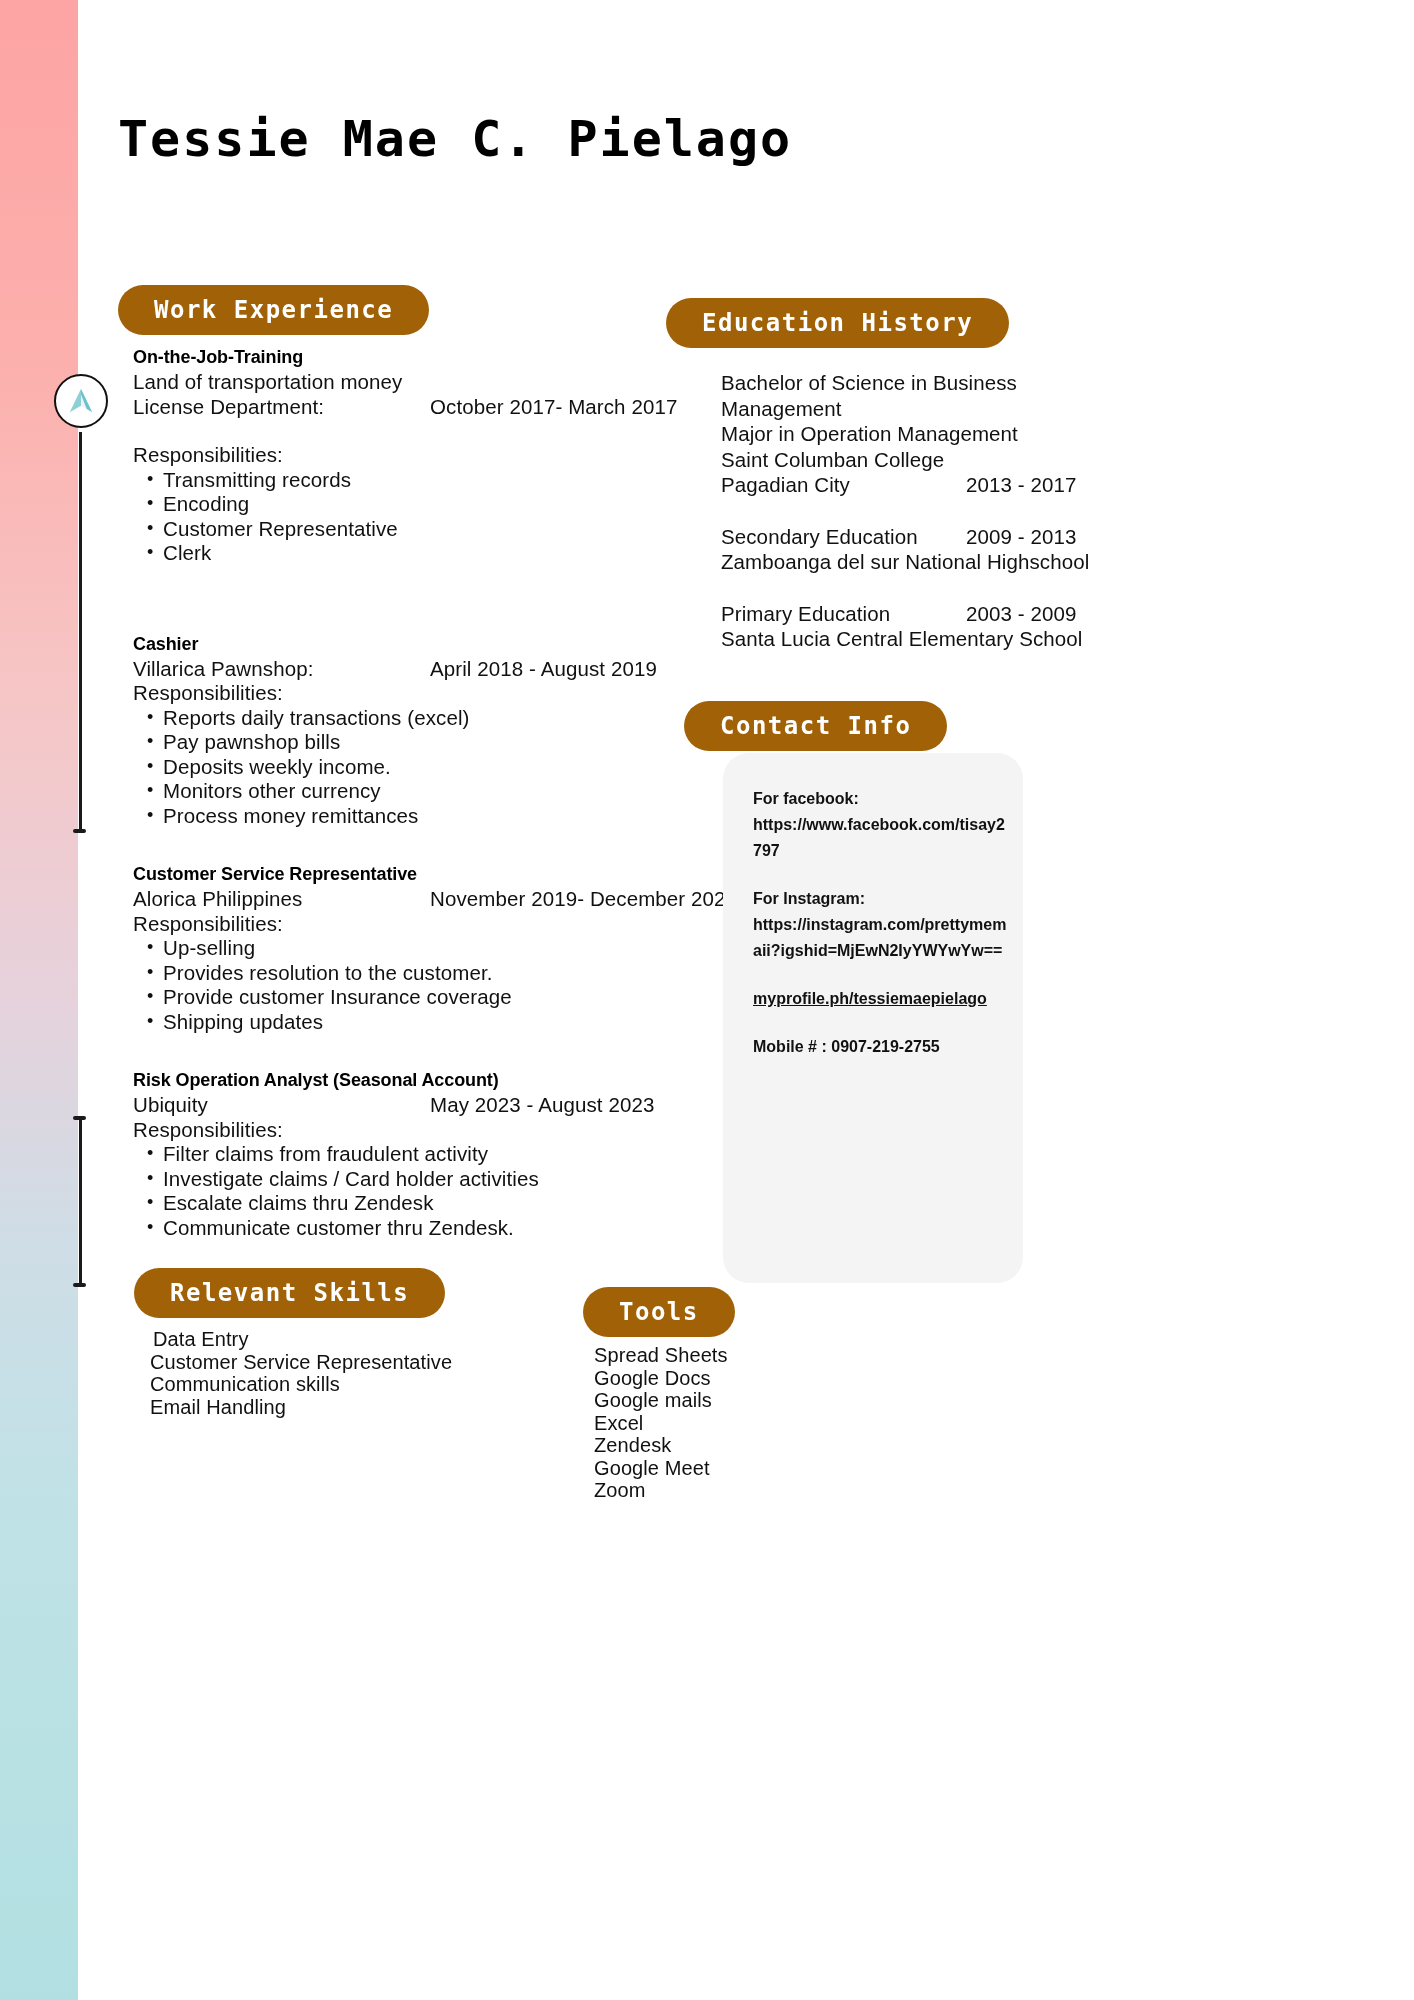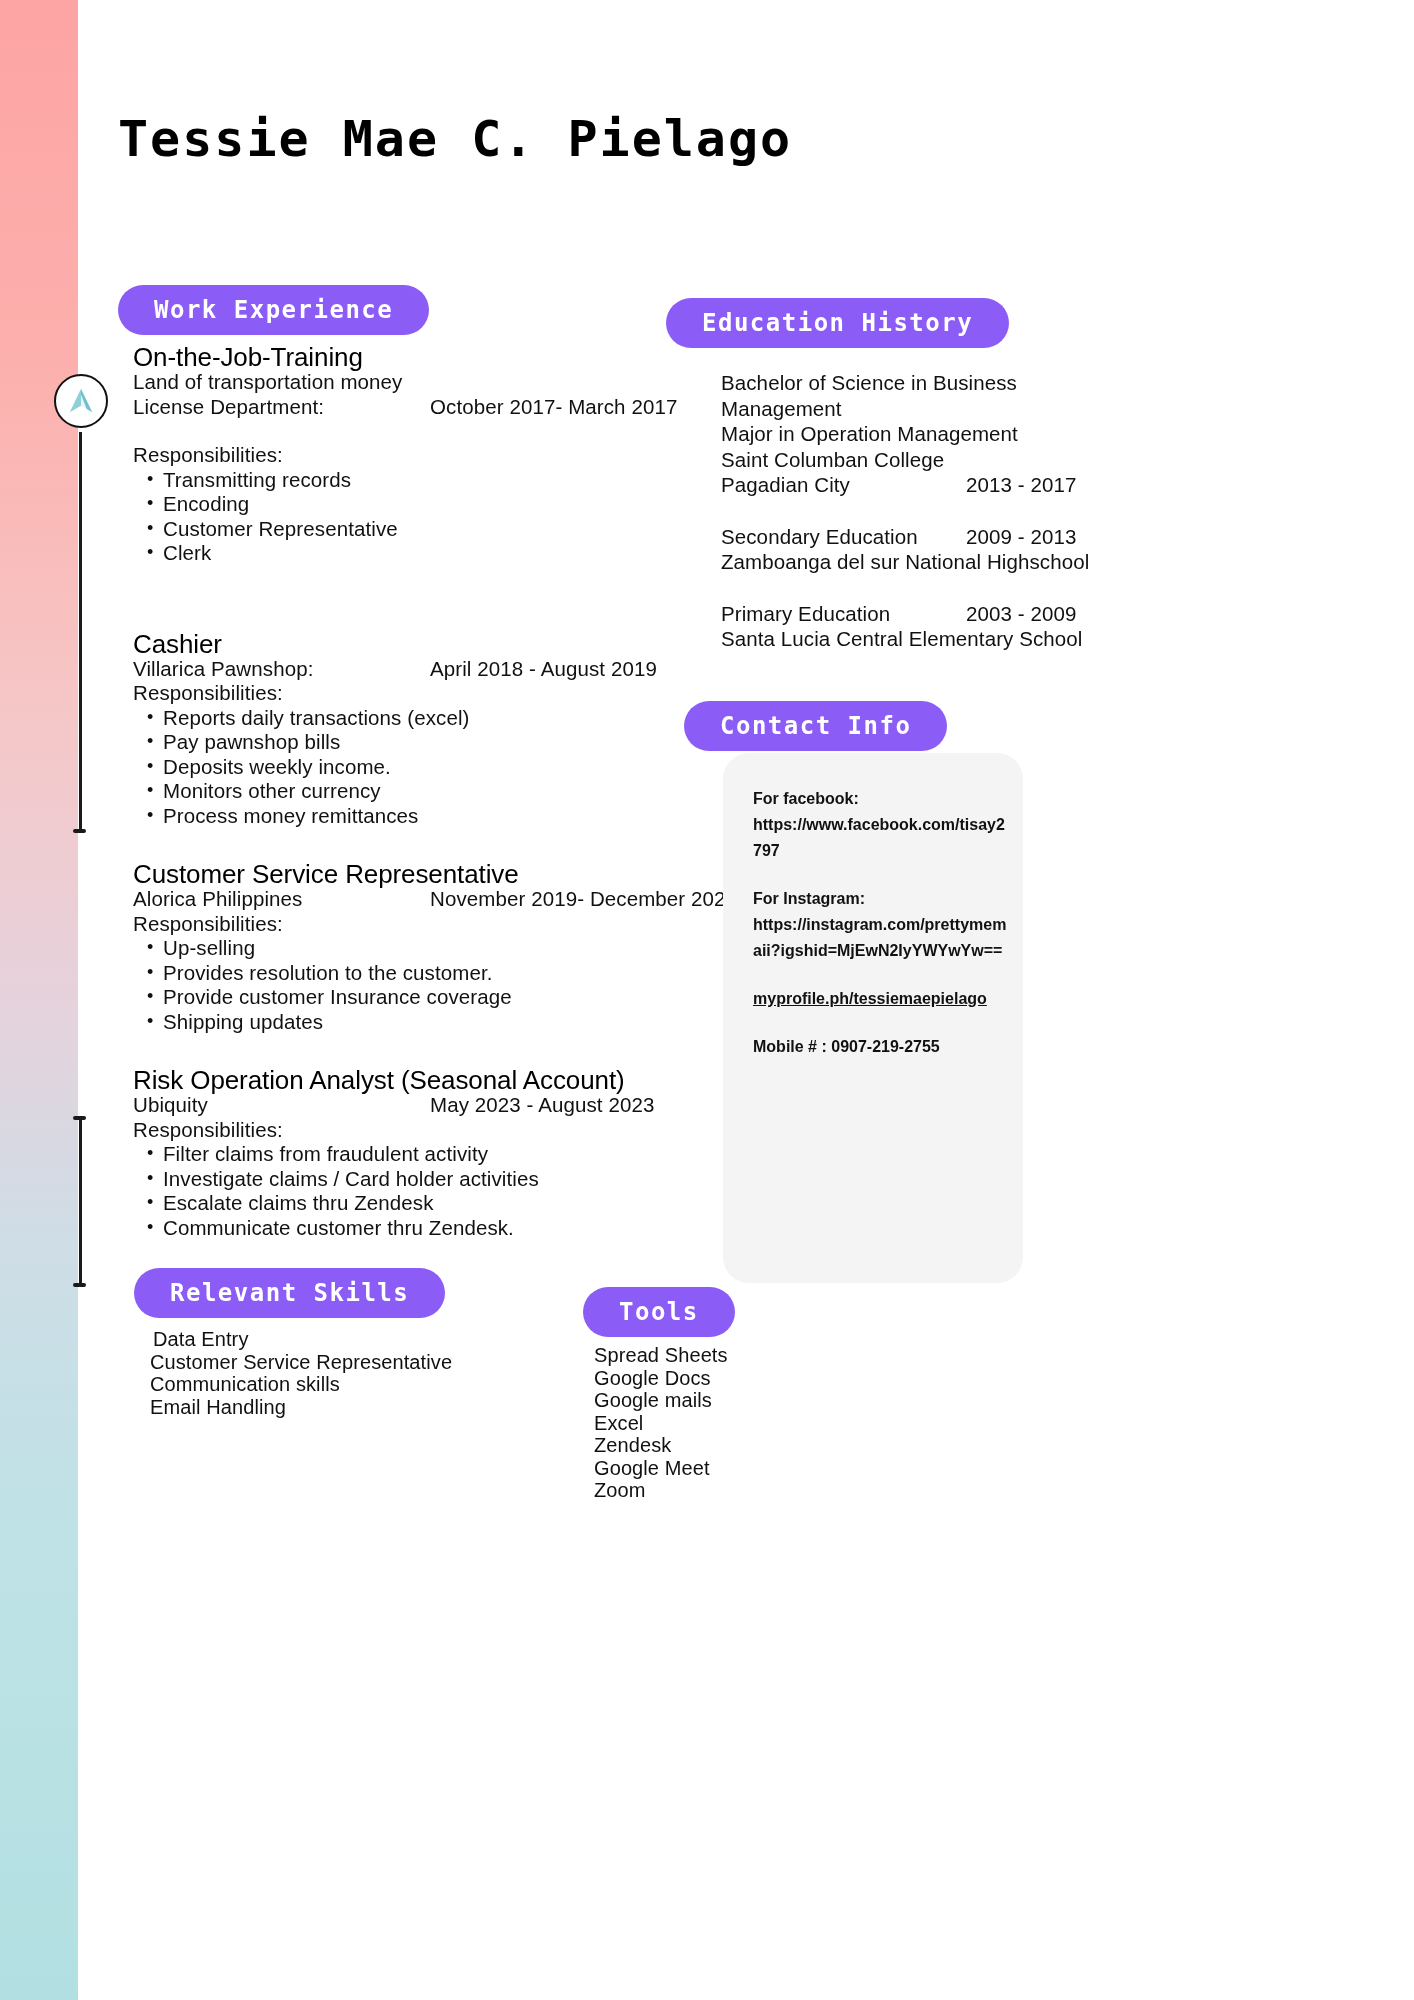--- a/index.html
+++ b/index.html
@@ -86,21 +86,21 @@
   .tl-cap.c1 { top: 829px; }
   .tl-cap.c2 { top: 1116px; }
   .tl-cap.c3 { top: 1283px; }
 
   
   .pill {
     position: absolute;
     display: inline-flex;
     align-items: center;
     justify-content: center;
-    background: #8b5cf6;
+    background: #a16207;
     color: #ffffff;
     border-radius: 40px;
     font-family: "DejaVu Sans Mono", "Liberation Mono", monospace;
     font-size: 24px;
     font-weight: 700;
     letter-spacing: 1.5px;
     height: 50px;
     padding: 0 36px;
     white-space: nowrap;
   }
@@ -120,22 +120,22 @@
   }
 
   
   #work-column {
     position: absolute;
     left: 55px; top: 345px;
     width: 600px;
   }
   .job { margin-bottom: 4px; }
   .job-title {
-    font-weight: 400;
-    font-size: 26px;
+    font-weight: 700;
+    font-size: 18px;
     line-height: 25px;
     color: #000;
     letter-spacing: -0.1px;
   }
   .job-line {
     position: relative;
     height: 24.5px;
   }
   .job-line .org { position: absolute; left: 0; top: 0; white-space: nowrap; }
   .job-line .date { position: absolute; left: 297px; top: 0; white-space: nowrap; }

